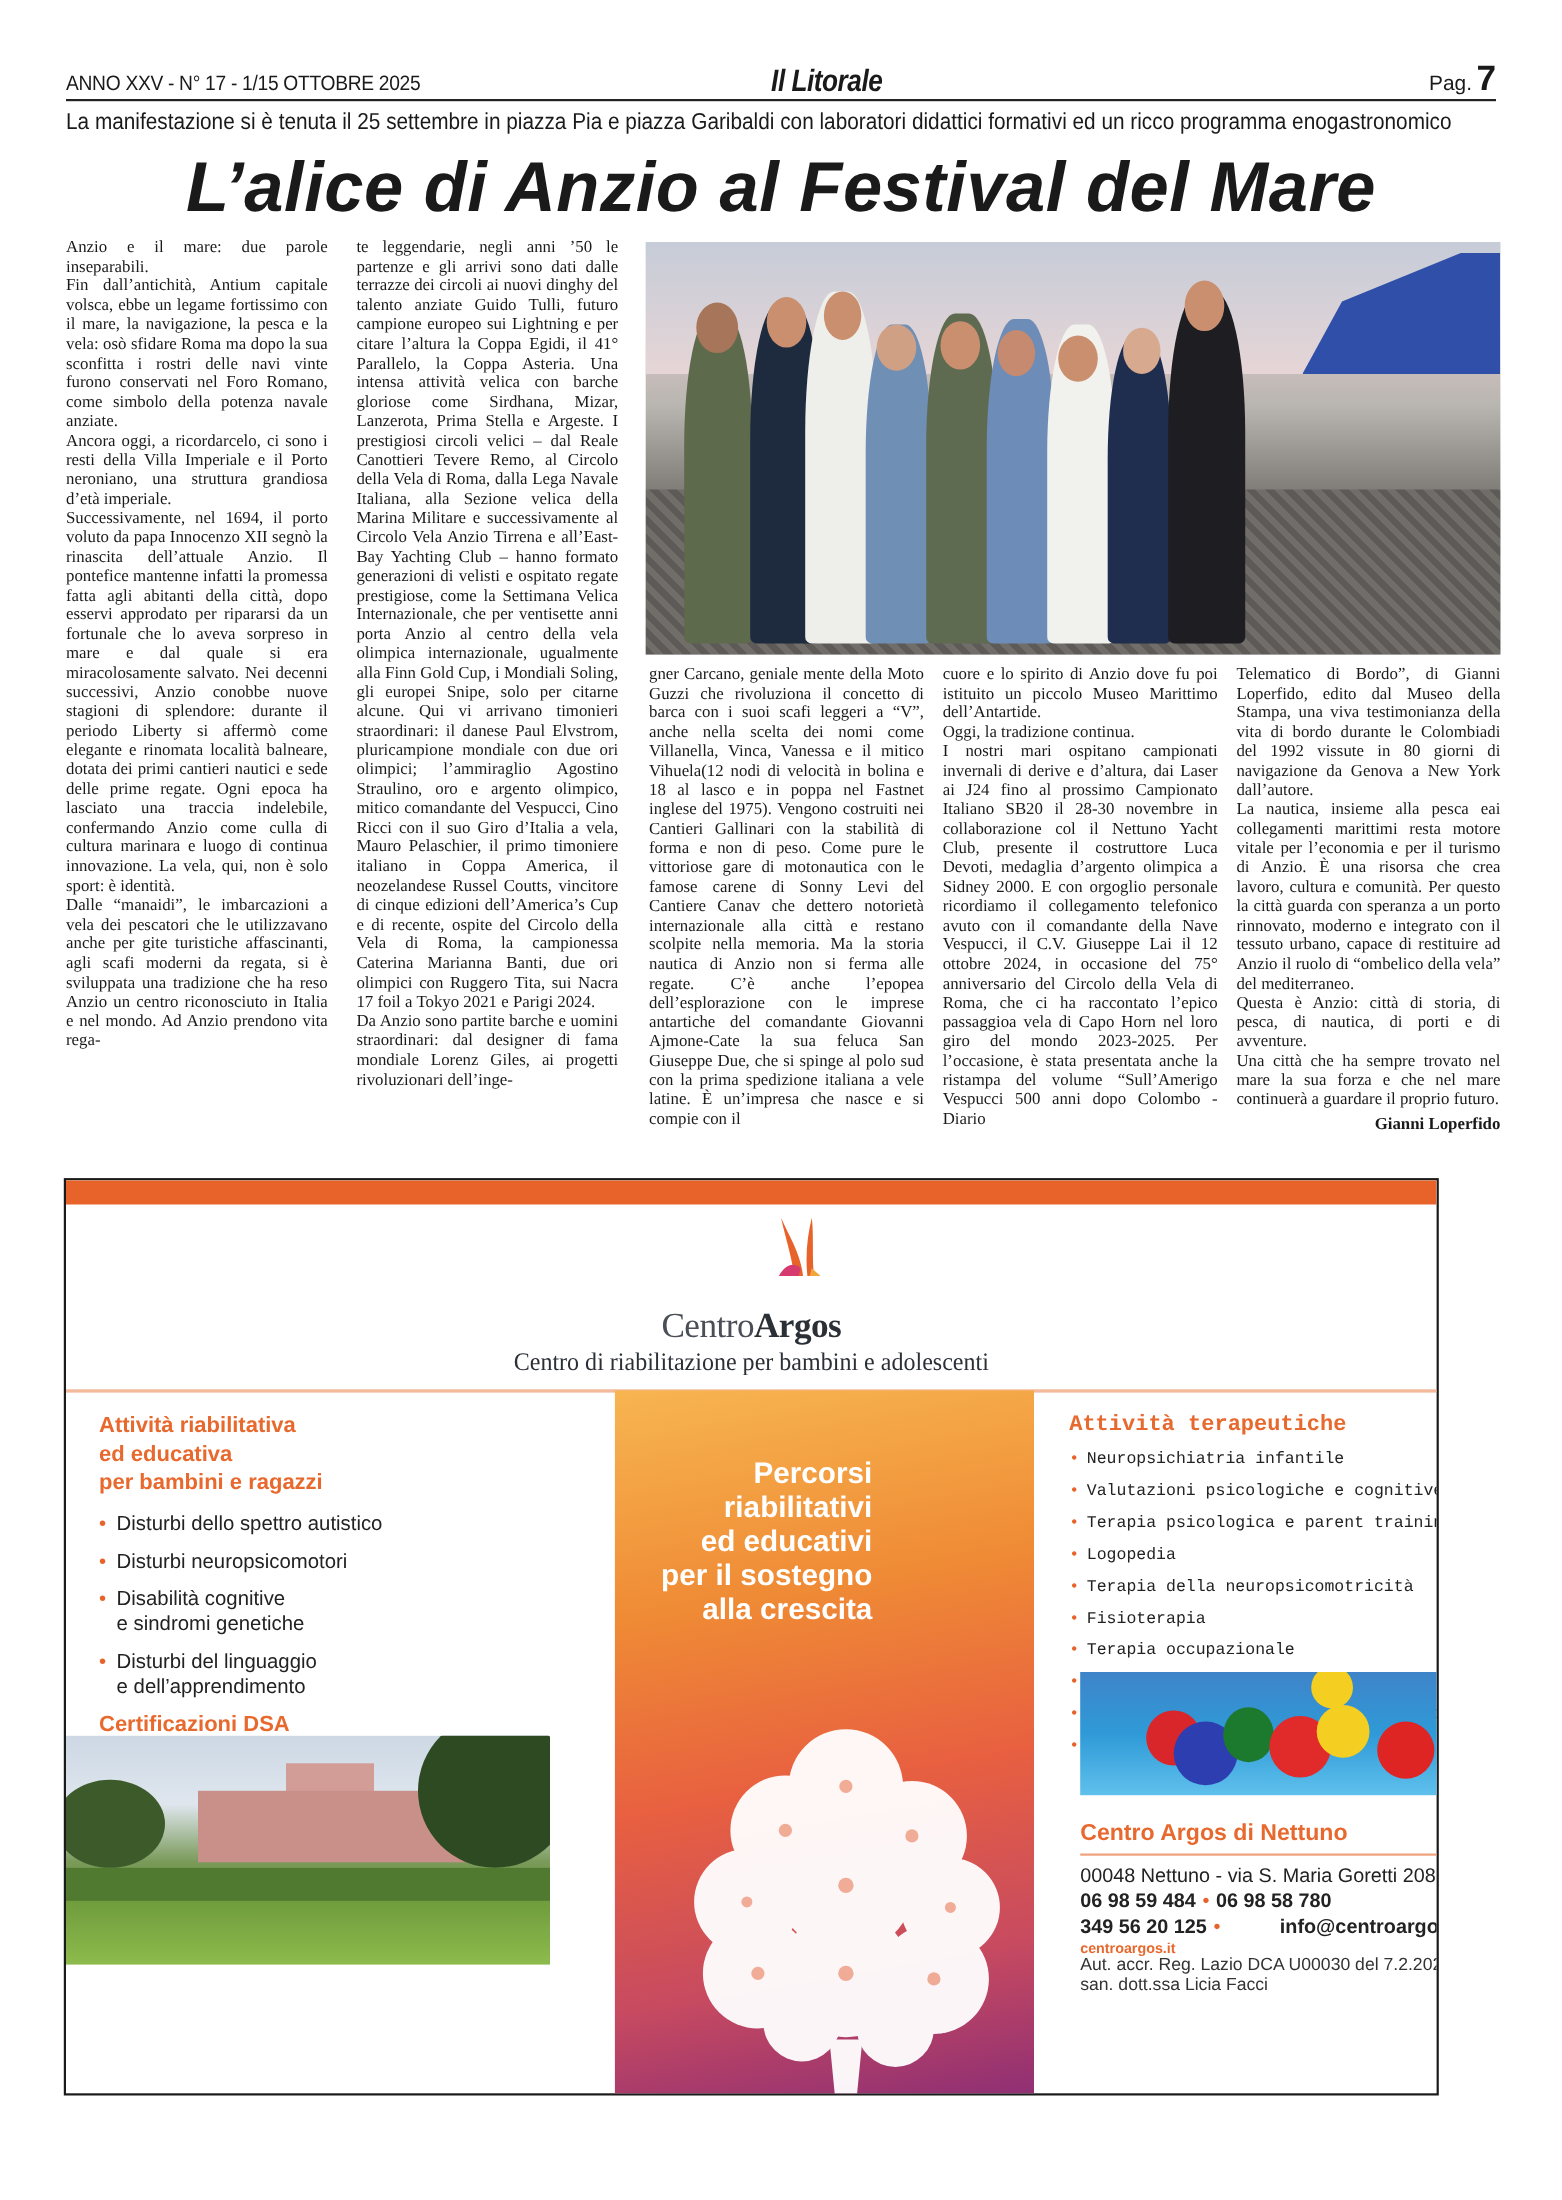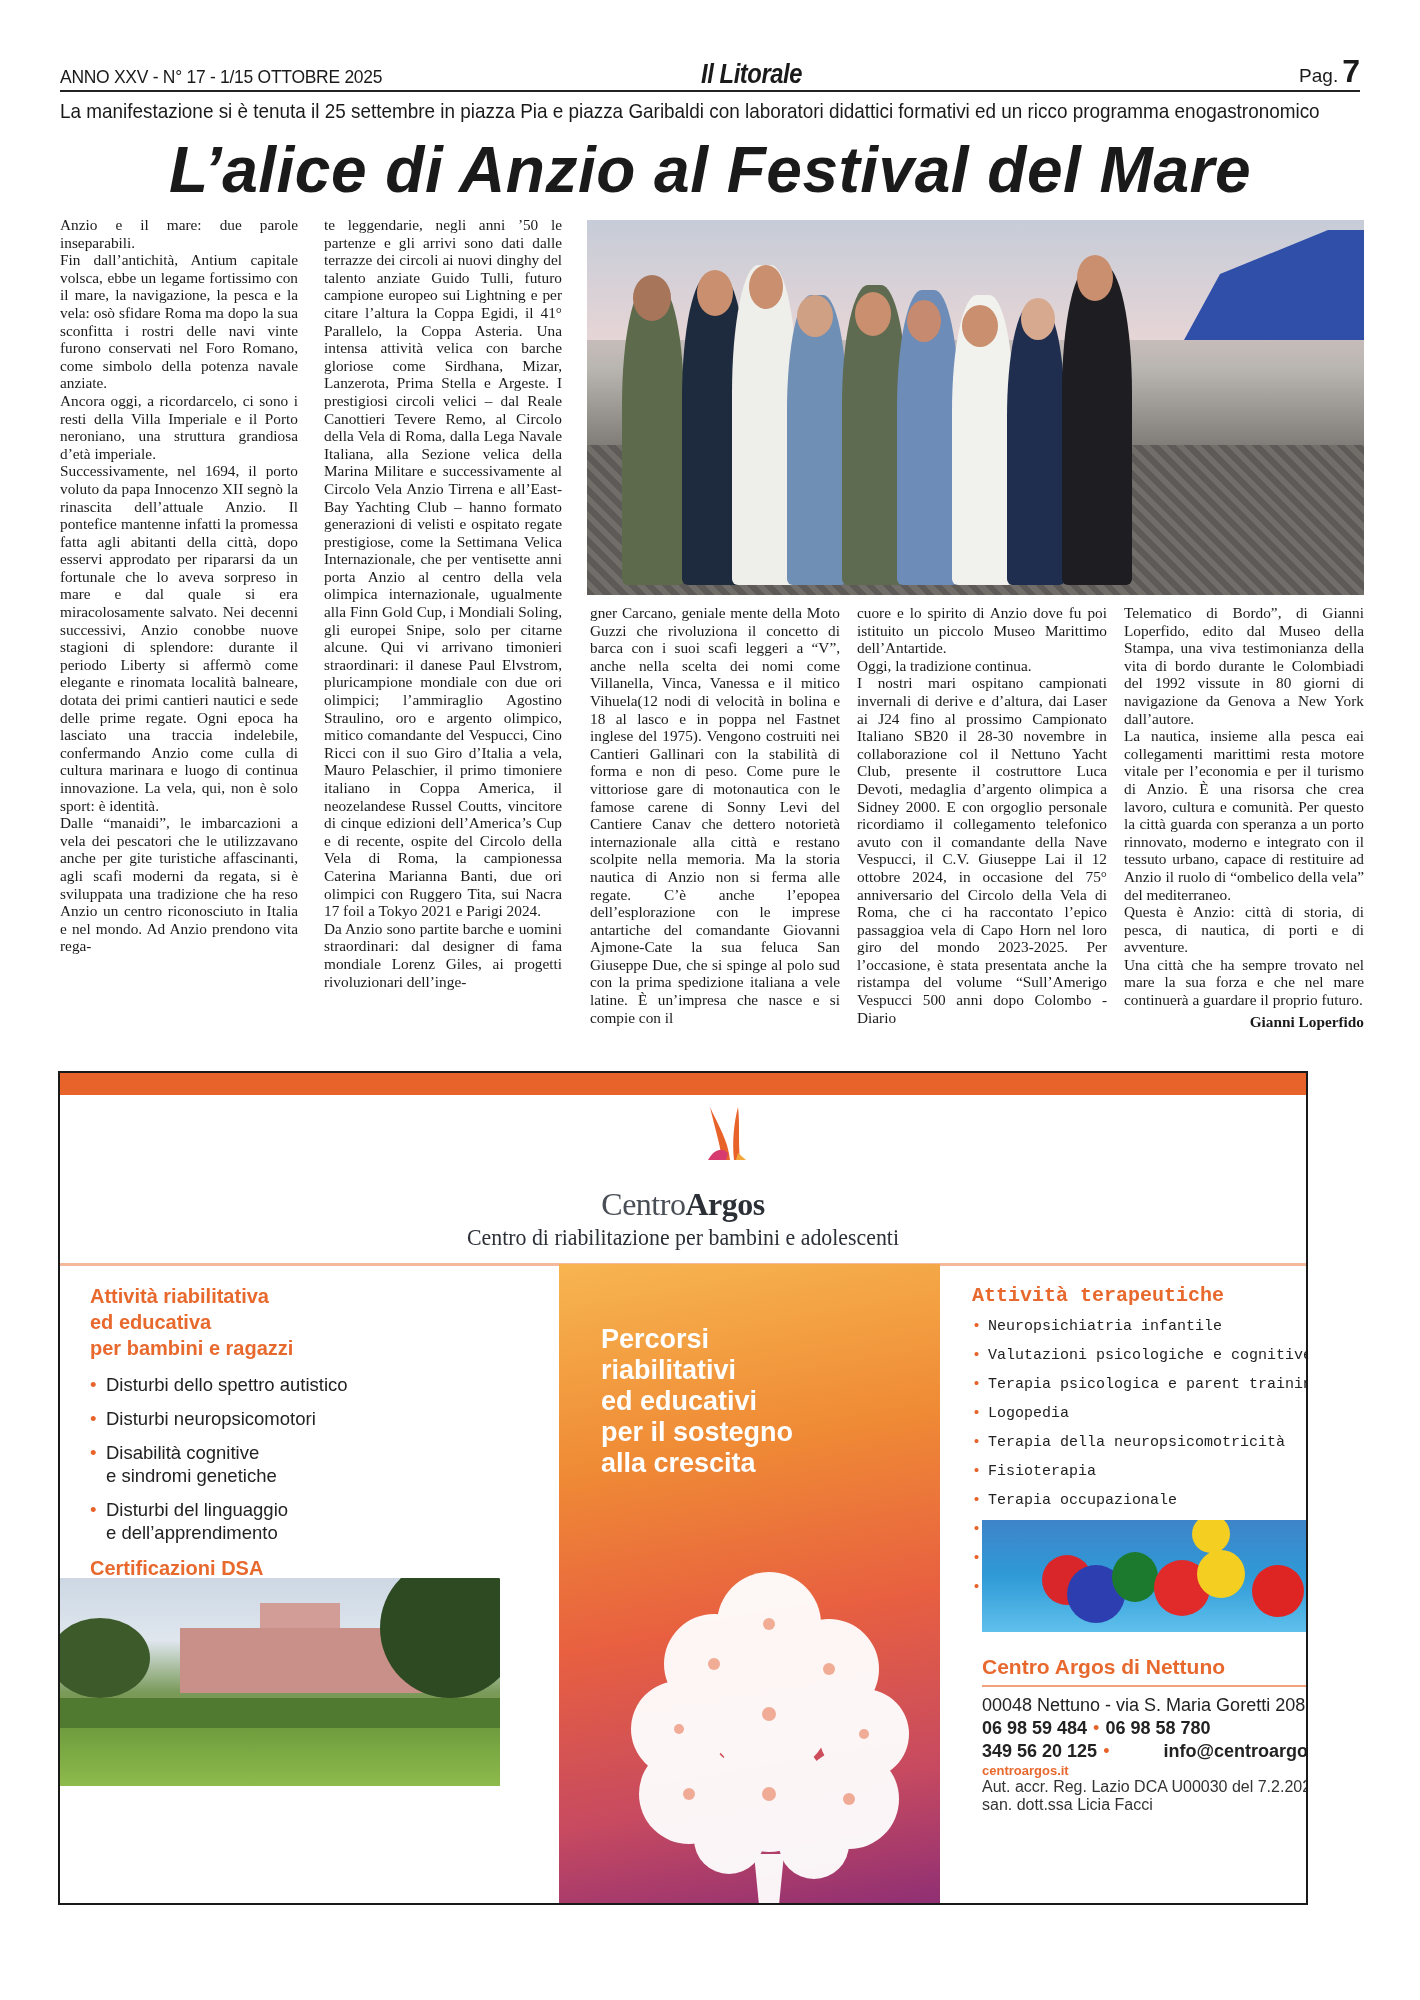--- a/index.html
+++ b/index.html
@@ -54,21 +54,21 @@
   .ad-photo-left { position: absolute; left: 0; top: 505px; width: 440px; height: 208px;
     background: linear-gradient(180deg, #cdd8e4 0%, #dfe6ee 30%, #7a9a5a 55%, #6d9a3c 70%, #8dbb4c 100%); overflow: hidden; }
   .building { position: absolute; left: 120px; top: 50px; width: 260px; height: 65px; background: #c9908a; }
   .building2 { position: absolute; left: 200px; top: 25px; width: 80px; height: 30px; background: #d29d96; }
   .tree-l { position: absolute; left: -10px; top: 40px; width: 100px; height: 80px; border-radius: 50%; background: #3d5a2b; }
   .tree-r { position: absolute; right: -20px; top: -20px; width: 140px; height: 140px; border-radius: 50%; background: #2e4a22; }
   .hedge { position: absolute; left: 0; right: 0; top: 120px; height: 30px; background: #4f7a30; }
 
   .ad-center { position: absolute; left: 499px; top: 191px; width: 381px; height: 641px;
     background: linear-gradient(170deg, #f7b550 0%, #ef8a35 30%, #e86040 55%, #c74a60 80%, #8f2f74 100%); }
-  .ad-center-text { position: absolute; left: 42px; top: 60px; color: #fff; font-family: "Liberation Sans", sans-serif; font-weight: bold; font-size: 27px; line-height: 31px; }
+  .ad-center-text { position: absolute; left: 42px; top: 60px; color: #fff; font-family: "Liberation Sans", sans-serif; font-weight: bold; font-size: 27px; line-height: 31px; text-align: right; }
   .ad-tree { position: absolute; left: 60px; top: 290px; width: 300px; height: 351px; }
 
   .ad-right { position: absolute; left: 912px; top: 210px; width: 390px; font-family: Liberation Mono, monospace; }
   .ad-right .ad-list { margin-top: 6px; }
   .ad-right .ad-list li { margin-bottom: 6px; font-size: 15px; }
   .ad-photo-right { position: absolute; left: 922px; top: 447px; width: 392px; height: 112px; overflow: hidden;
     background: linear-gradient(180deg, #3e84c9 0%, #2f9ad7 50%, #5fc0ec 100%); }
   .ball { position: absolute; border-radius: 50%; }
   .ad-contact { position: absolute; left: 922px; top: 582px; width: 390px; font-family: "Liberation Sans", sans-serif; }
   .ad-contact .title { color: #e8692e; font-weight: bold; font-size: 21px; padding-bottom: 6px; border-bottom: 2px solid #f0a27c; }

